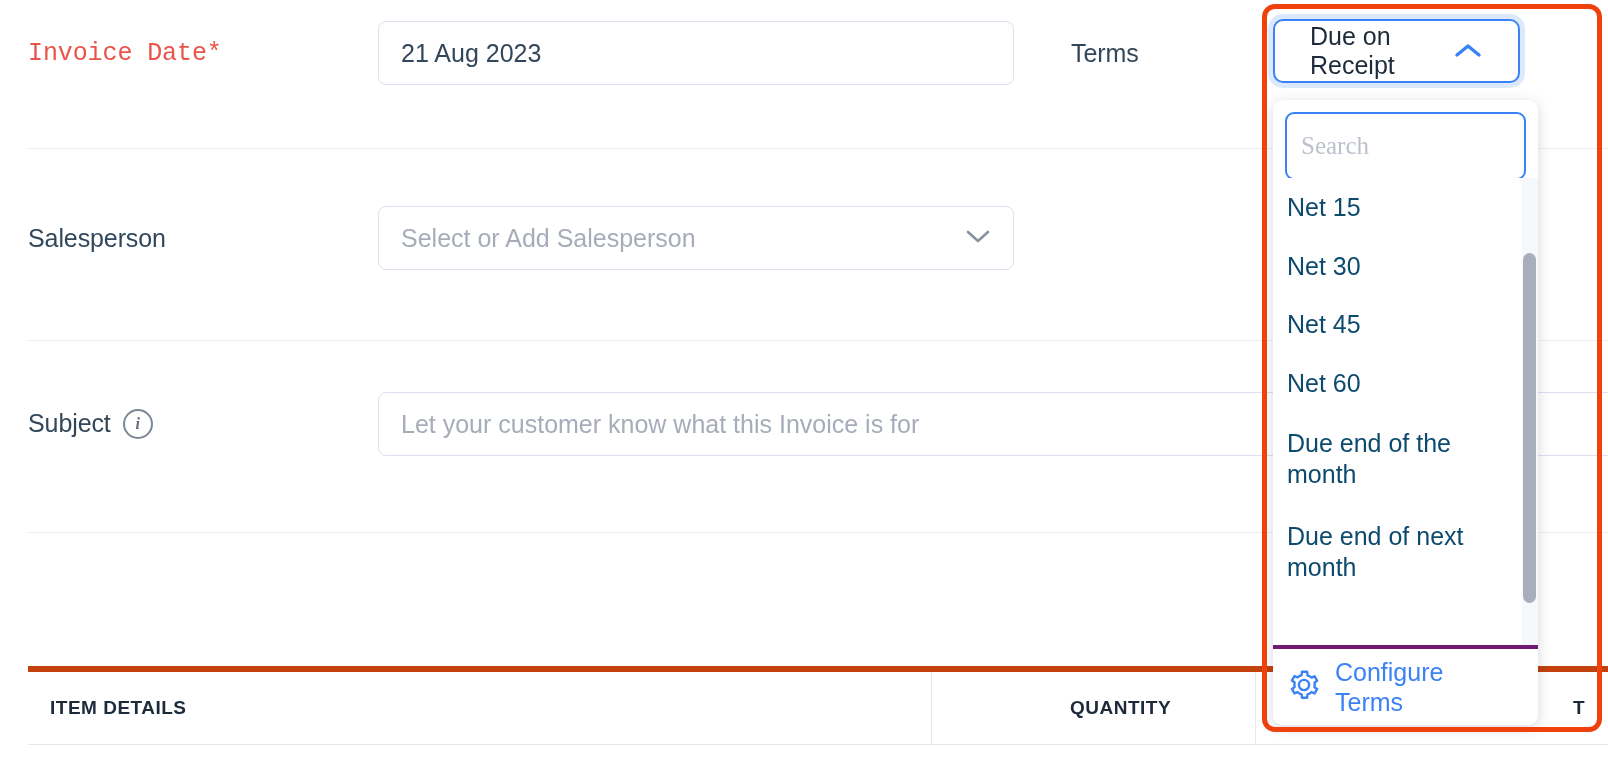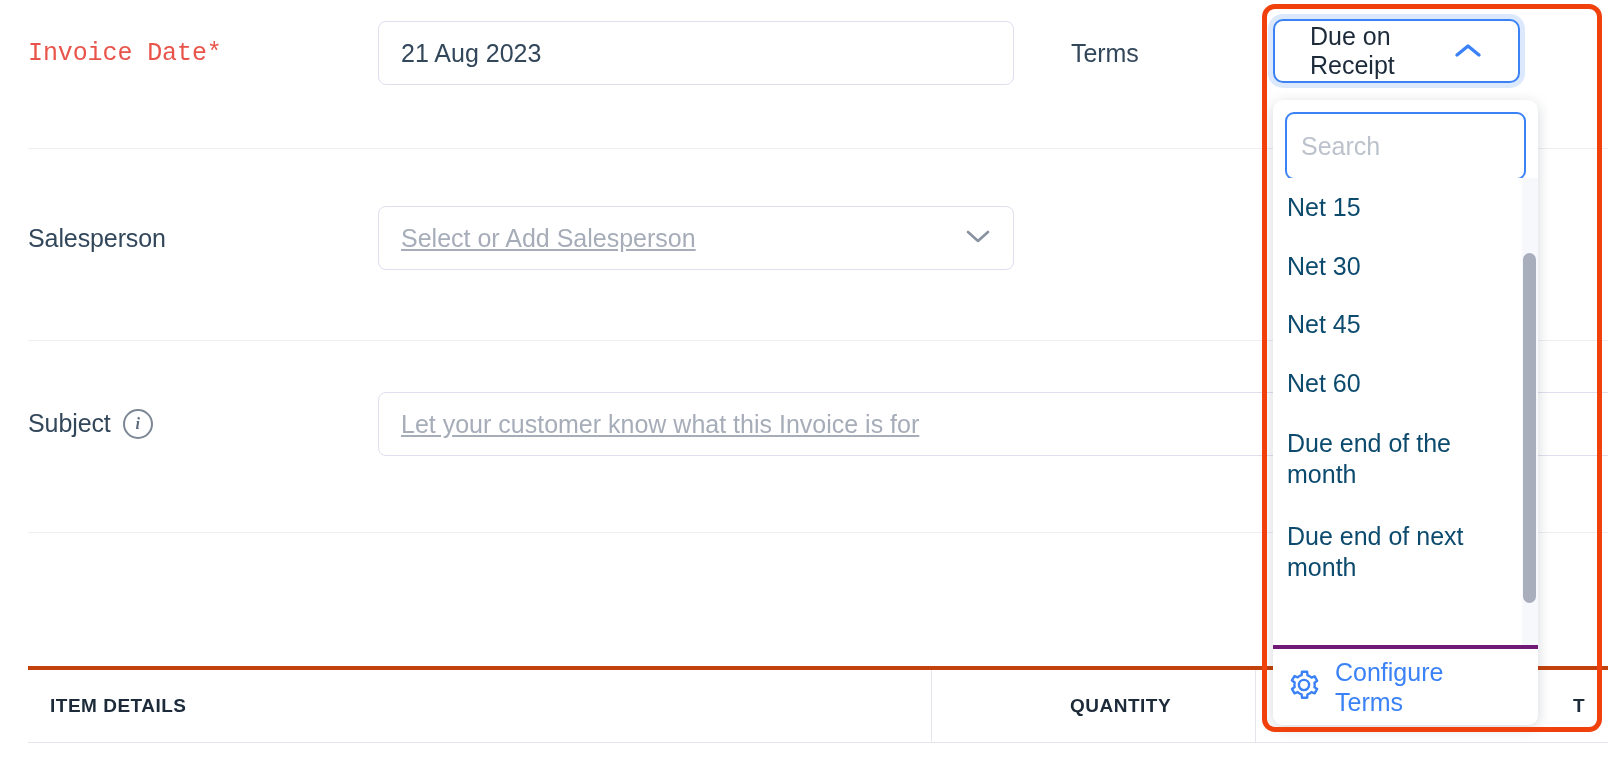--- a/index.html
+++ b/index.html
@@ -49,21 +49,20 @@
     height: 64px;
     background: #ffffff;
     display: flex;
     align-items: center;
     padding: 0 22px;
     font-size: 25px;
     color: #33475b;
   }
   .text-input.placeholder {
     color: #a6adb9;
-    text-decoration: underline;
   }
   .select-caret {
     margin-left: auto;
     color: #8892a0;
     font-size: 22px;
     line-height: 1;
   }
 
   
   .info-icon {
@@ -90,21 +89,21 @@
     background: #edeef2;
   }
 
   
   .items-table {
     position: absolute;
     left: 28px;
     right: 0;
     top: 666px;
     height: 98px;
-    border-top: 4px solid #c2410c;
+    border-top: 6px solid #c2410c;
     box-sizing: border-box;
   }
   .items-head {
     position: relative;
     height: 73px;
     border-bottom: 1px solid #e4e6ec;
     box-sizing: border-box;
   }
   .col-sep {
     position: absolute;
@@ -167,20 +166,21 @@
     width: 100%;
     height: 68px;
     border: 2px solid #3b82f6;
     border-radius: 9px;
     background: #ffffff;
     display: flex;
     align-items: center;
     padding: 13px 14px;
     font-size: 25px;
     color: #bcc2cc;
+    font-family: Liberation Serif, serif;
   }
 
   .options-scroll {
     position: absolute;
     left: 0;
     right: 0;
     top: 78px;
     bottom: 80px;
     overflow: hidden;
     background: #ffffff;

